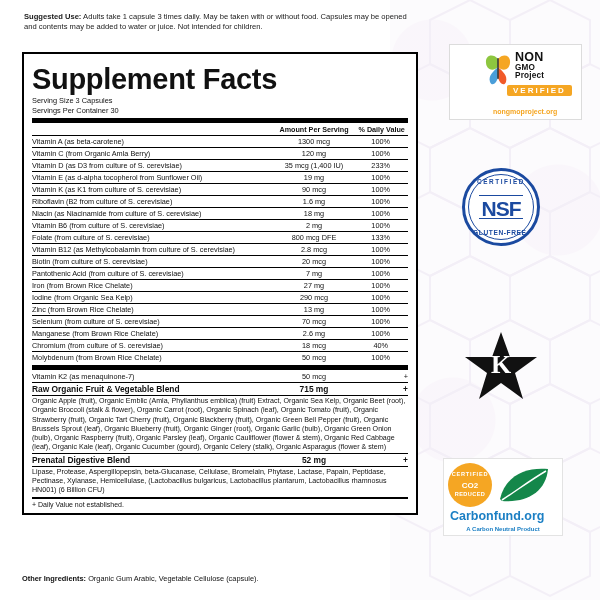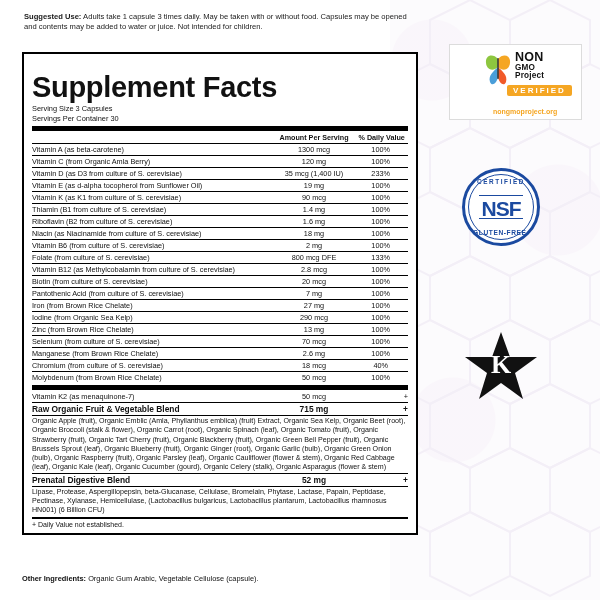--- a/index.html
+++ b/index.html
@@ -32,21 +32,21 @@
   .suggested b{font-weight:bold;}
 
   .panel{
     position:absolute;left:22px;top:52px;width:396px;
     border:2px solid #000;background:#fff;
     box-sizing:border-box;
     padding:6px 8px 5px 8px;
   }
   .sf-title{
     font-size:29px;font-weight:bold;letter-spacing:-0.3px;
-    line-height:1.05;margin:12px 0 2px 0;
+    line-height:1.05;margin:4px 0 2px 0;
   }
   .serving{font-size:7.4px;line-height:1.35;}
   .rule-mid{border-top:2px solid #000;margin:1px 0 0 0;}
   .rule-thick{border-top:5px solid #000;margin:2px 0 1px 0;}
 
   table.facts{width:100%;border-collapse:collapse;font-size:7.3px;}
   table.facts td{padding:1px 0;vertical-align:top;}
   .hdr td{font-weight:bold;font-size:7.2px;text-align:center;padding-bottom:1px;}
   .hdr td.left{text-align:left;}
   .col-name{width:64%;margin-left:25px;}
@@ -173,25 +173,20 @@
             <td>Vitamin E (as d-alpha tocopherol from Sunflower Oil)</td>
             <td class="amt">19 mg</td>
             <td class="dv">100%</td>
           </tr>
       <tr class="row">
             <td>Vitamin K (as K1 from culture of S. cerevisiae)</td>
             <td class="amt">90 mcg</td>
             <td class="dv">100%</td>
           </tr>
       <tr class="row">
-            <td>Thiamin (B1 from culture of S. cerevisiae)</td>
-            <td class="amt">1.4 mg</td>
-            <td class="dv">100%</td>
-          </tr>
-      <tr class="row">
             <td>Riboflavin (B2 from culture of S. cerevisiae)</td>
             <td class="amt">1.6 mg</td>
             <td class="dv">100%</td>
           </tr>
       <tr class="row">
             <td>Niacin (as Niacinamide from culture of S. cerevisiae)</td>
             <td class="amt">18 mg</td>
             <td class="dv">100%</td>
           </tr>
       <tr class="row">
@@ -322,14 +317,29 @@
     <div class="arc-bot">GLUTEN-FREE.</div>
   </div>
 
   <div class="badge stark">
     <svg width="78" height="74" viewBox="0 0 78 74">
       <polygon points="39,2 48,27 75,27 53,43 61,69 39,53 17,69 25,43 3,27 30,27" fill="#111111"></polygon>
     </svg>
     <div class="k">K</div>
   </div>
 
+  <div class="badge carbon">
+    <div class="seal">
+      <div class="s1">CERTIFIED</div>
+      <div class="s2">CO2</div>
+      <div class="s3">REDUCED</div>
+    </div>
+    <svg class="leaf" viewBox="0 0 56 40">
+      <path d="M4 34 C10 10 30 2 52 4 C50 26 32 38 6 36 Z" fill="#14874a"></path>
+      <path d="M6 35 C20 26 36 14 50 6" stroke="#ffffff" stroke-width="1.5" fill="none"></path>
+    </svg>
+    <div class="name">
+      <span>Carbonfund</span><span>.org</span>
+    </div>
+    <div class="tag">A Carbon Neutral Product</div>
+  </div>
 
 </div>
 
 </body></html>

